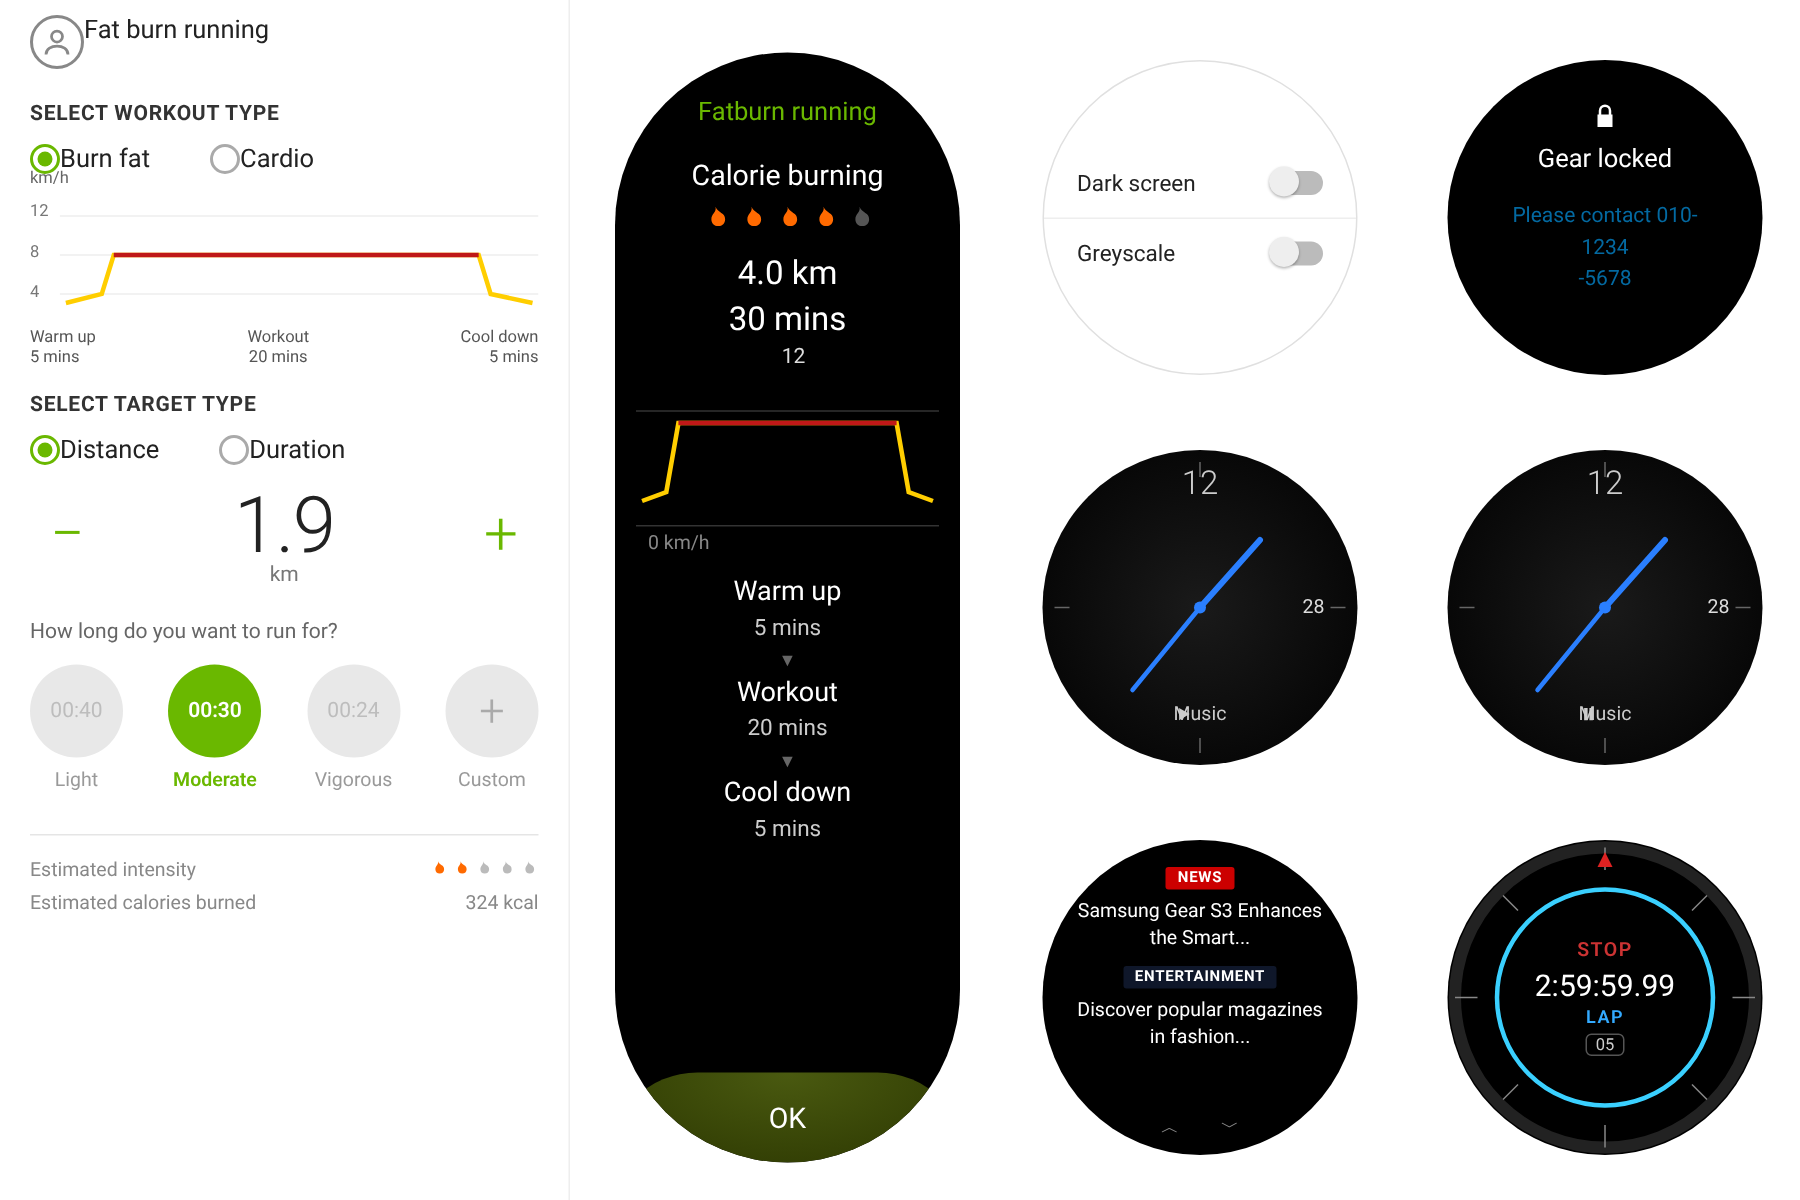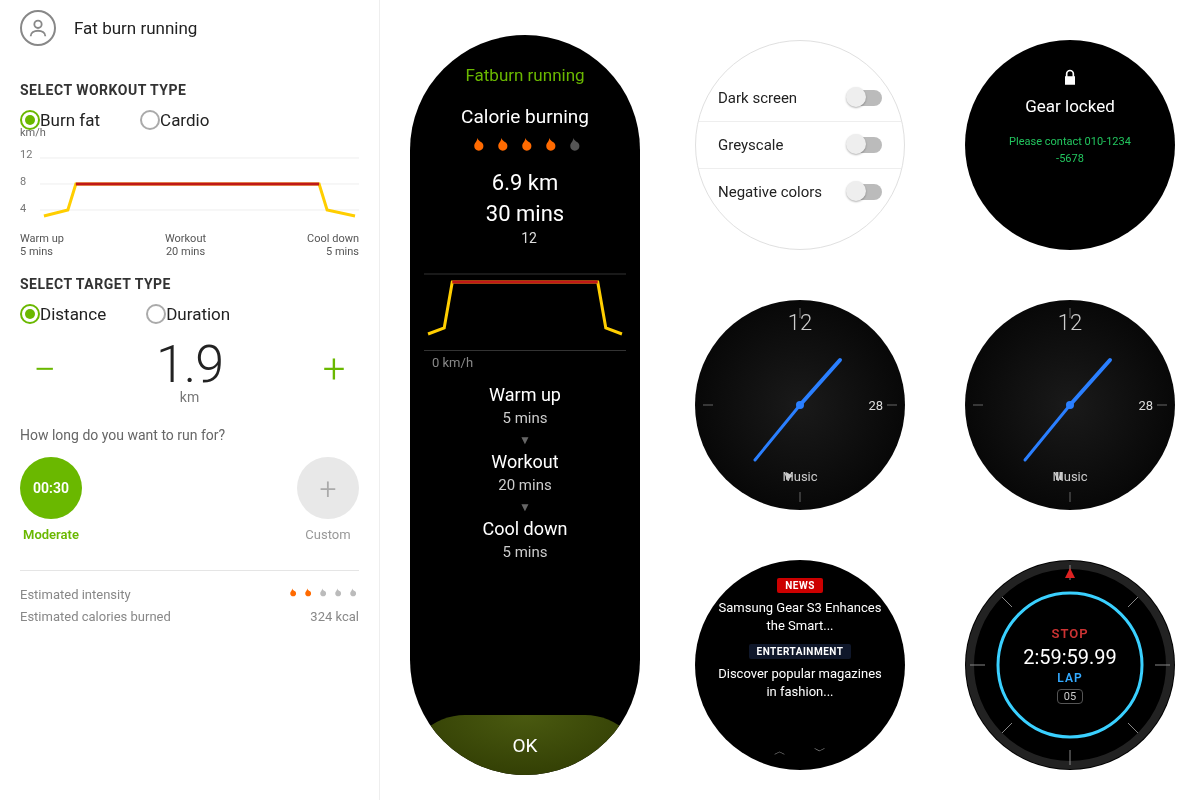--- a/index.html
+++ b/index.html
@@ -2,21 +2,21 @@
 <html><head>
 <meta charset="utf-8">
 <style>
   * { box-sizing: border-box; margin: 0; padding: 0; font-family: -apple-system, BlinkMacSystemFont, "Segoe UI", Roboto, Helvetica, Arial, sans-serif; }
   body { background: #fff; width: 1200px; height: 800px; overflow: hidden; display: flex; }
   .phone-panel { width: 385px; height: 800px; background: #fff; border-right: 1px solid #eee; padding: 10px 20px; overflow: hidden; }
   .panels-right { flex: 1; display: grid; grid-template-columns: 270px 260px 260px; grid-template-rows: repeat(3, 250px); gap: 10px; padding: 20px 0 20px 10px; align-items: center; justify-items: center; }
   .watch-pill { grid-row: 1 / span 3; grid-column: 1; }
 
   
-  .ph-header { display: flex; align-items: center; gap: 18px; margin-bottom: 36px; }
+  .ph-header { display: flex; align-items: flex-start; gap: 0; margin-bottom: 22px; }
   .avatar { width: 36px; height: 36px; border-radius: 50%; border: 2px solid #888; display: flex; align-items: center; justify-content: center; }
   .avatar svg { width: 22px; height: 22px; }
   .ph-title { font-size: 17px; color: #222; }
   .section-label { font-size: 14px; font-weight: 700; color: #333; letter-spacing: 0.5px; margin: 18px 0 12px; }
   .radio-row { display: flex; gap: 40px; align-items: center; margin-bottom: 10px; }
   .radio { display: flex; align-items: center; font-size: 17px; color: #222; }
   .radio-circle { width: 20px; height: 20px; border-radius: 50%; border: 2px solid #aaa; display: flex; align-items: center; justify-content: center; }
   .radio-circle.on { border-color: #6ab800; }
   .radio-dot { width: 10px; height: 10px; border-radius: 50%; background: #6ab800; }
 
@@ -71,21 +71,21 @@
 
   
   .settings-list { width: 100%; }
   .settings-row { display: flex; align-items: center; justify-content: space-between; padding: 14px 22px; border-bottom: 1px solid #eee; font-size: 15px; }
   .settings-row:last-child { border-bottom: none; }
   .toggle { width: 34px; height: 16px; border-radius: 10px; background: #bbb; position: relative; }
   .toggle::after { content: ""; position: absolute; left: -2px; top: -3px; width: 20px; height: 20px; border-radius: 50%; background: #eee; box-shadow: 0 1px 2px rgba(0,0,0,0.3); }
 
   
   .lock-face .lock-title { font-size: 17px; margin-top: 8px; }
-  .lock-face .lock-msg { font-size: 11px; color: #22c55e; text-align: center; margin-top: 18px; line-height: 1.5; padding: 0 28px; }
+  .lock-face .lock-msg { font-size: 14px; color: #0369a1; text-align: center; margin-top: 18px; line-height: 1.5; padding: 0 28px; }
 
   
   .analog { background: radial-gradient(circle at 50% 50%, #1a1a1a, #000); }
   .analog svg { position: absolute; inset: 0; }
   .analog .hour12 { position: absolute; top: 10px; font-size: 22px; color: #ccc; font-weight: 300; }
   .analog .date-pill { position: absolute; right: 22px; top: 50%; transform: translateY(-50%); font-size: 13px; color: #ddd; }
   .analog .music { position: absolute; bottom: 26px; font-size: 13px; color: #ccc; display: flex; flex-direction: column; align-items: center; gap: 4px; }
 
   
   .news-face { padding: 18px 20px; font-size: 13px; justify-content: flex-start; }
@@ -179,23 +179,31 @@
     <div class="step-btn">−</div>
     <div class="step-val">
       <div class="step-num">1.9</div>
       <div class="step-unit">km</div>
     </div>
     <div class="step-btn">+</div>
   </div>
 
   <div class="run-prompt">How long do you want to run for?</div>
   <div class="intensity-row">
+    <div class="intensity">
+      <div class="circle">00:40</div>
+      <span>Light</span>
+    </div>
     <div class="intensity active">
       <div class="circle">00:30</div>
       <span>Moderate</span>
+    </div>
+    <div class="intensity">
+      <div class="circle">00:24</div>
+      <span>Vigorous</span>
     </div>
     <div class="intensity">
       <div class="circle plus">+</div>
       <span>Custom</span>
     </div>
   </div>
 
   <div class="phone-footer">
     <div class="est-row">
       <span>Estimated intensity</span>
@@ -240,21 +248,21 @@
         <svg viewBox="0 0 24 24">
             <path fill="#ff6a00" d="M12 2c1 4-3 5-3 9 0 3 2 5 5 5s5-2 5-5c0-5-5-4-7-9z"></path>
           </svg>
         <svg viewBox="0 0 24 24">
             <path fill="#ff6a00" d="M12 2c1 4-3 5-3 9 0 3 2 5 5 5s5-2 5-5c0-5-5-4-7-9z"></path>
           </svg>
         <svg viewBox="0 0 24 24">
             <path fill="#555" d="M12 2c1 4-3 5-3 9 0 3 2 5 5 5s5-2 5-5c0-5-5-4-7-9z"></path>
           </svg>
       </div>
-      <div class="metric">6.9 km</div>
+      <div class="metric">4.0 km</div>
       <div class="metric">30 mins</div>
       <div class="y12">12</div>
       <div class="pill-chart">
         <svg viewBox="0 0 200 78" preserveAspectRatio="none">
           <line x1="0" y1="10" x2="200" y2="10" stroke="#333"></line>
           <polyline points="4,70 20,64 28,18 172,18 180,64 196,70" fill="none" stroke="#ffce00" stroke-width="3"></polyline>
           <polyline points="28,18 172,18" fill="none" stroke="#c01818" stroke-width="3"></polyline>
         </svg>
       </div>
       <div class="y0">0 km/h</div>
@@ -275,24 +283,20 @@
   </div>
 
   <div class="round white">
     <div class="settings-list">
       <div class="settings-row">
         <span>Dark screen</span>
         <div class="toggle"></div>
       </div>
       <div class="settings-row">
         <span>Greyscale</span>
-        <div class="toggle"></div>
-      </div>
-      <div class="settings-row">
-        <span>Negative colors</span>
         <div class="toggle"></div>
       </div>
     </div>
   </div>
 
   <div class="round lock-face" style="justify-content:flex-start;padding-top:28px;">
     <svg width="20" height="20" viewBox="0 0 24 24">
         <path fill="#fff" d="M7 10V7a5 5 0 0 1 10 0v3h1v10H6V10h1zm2 0h6V7a3 3 0 1 0-6 0v3z"></path>
       </svg>
     <div class="lock-title">Gear locked</div>

